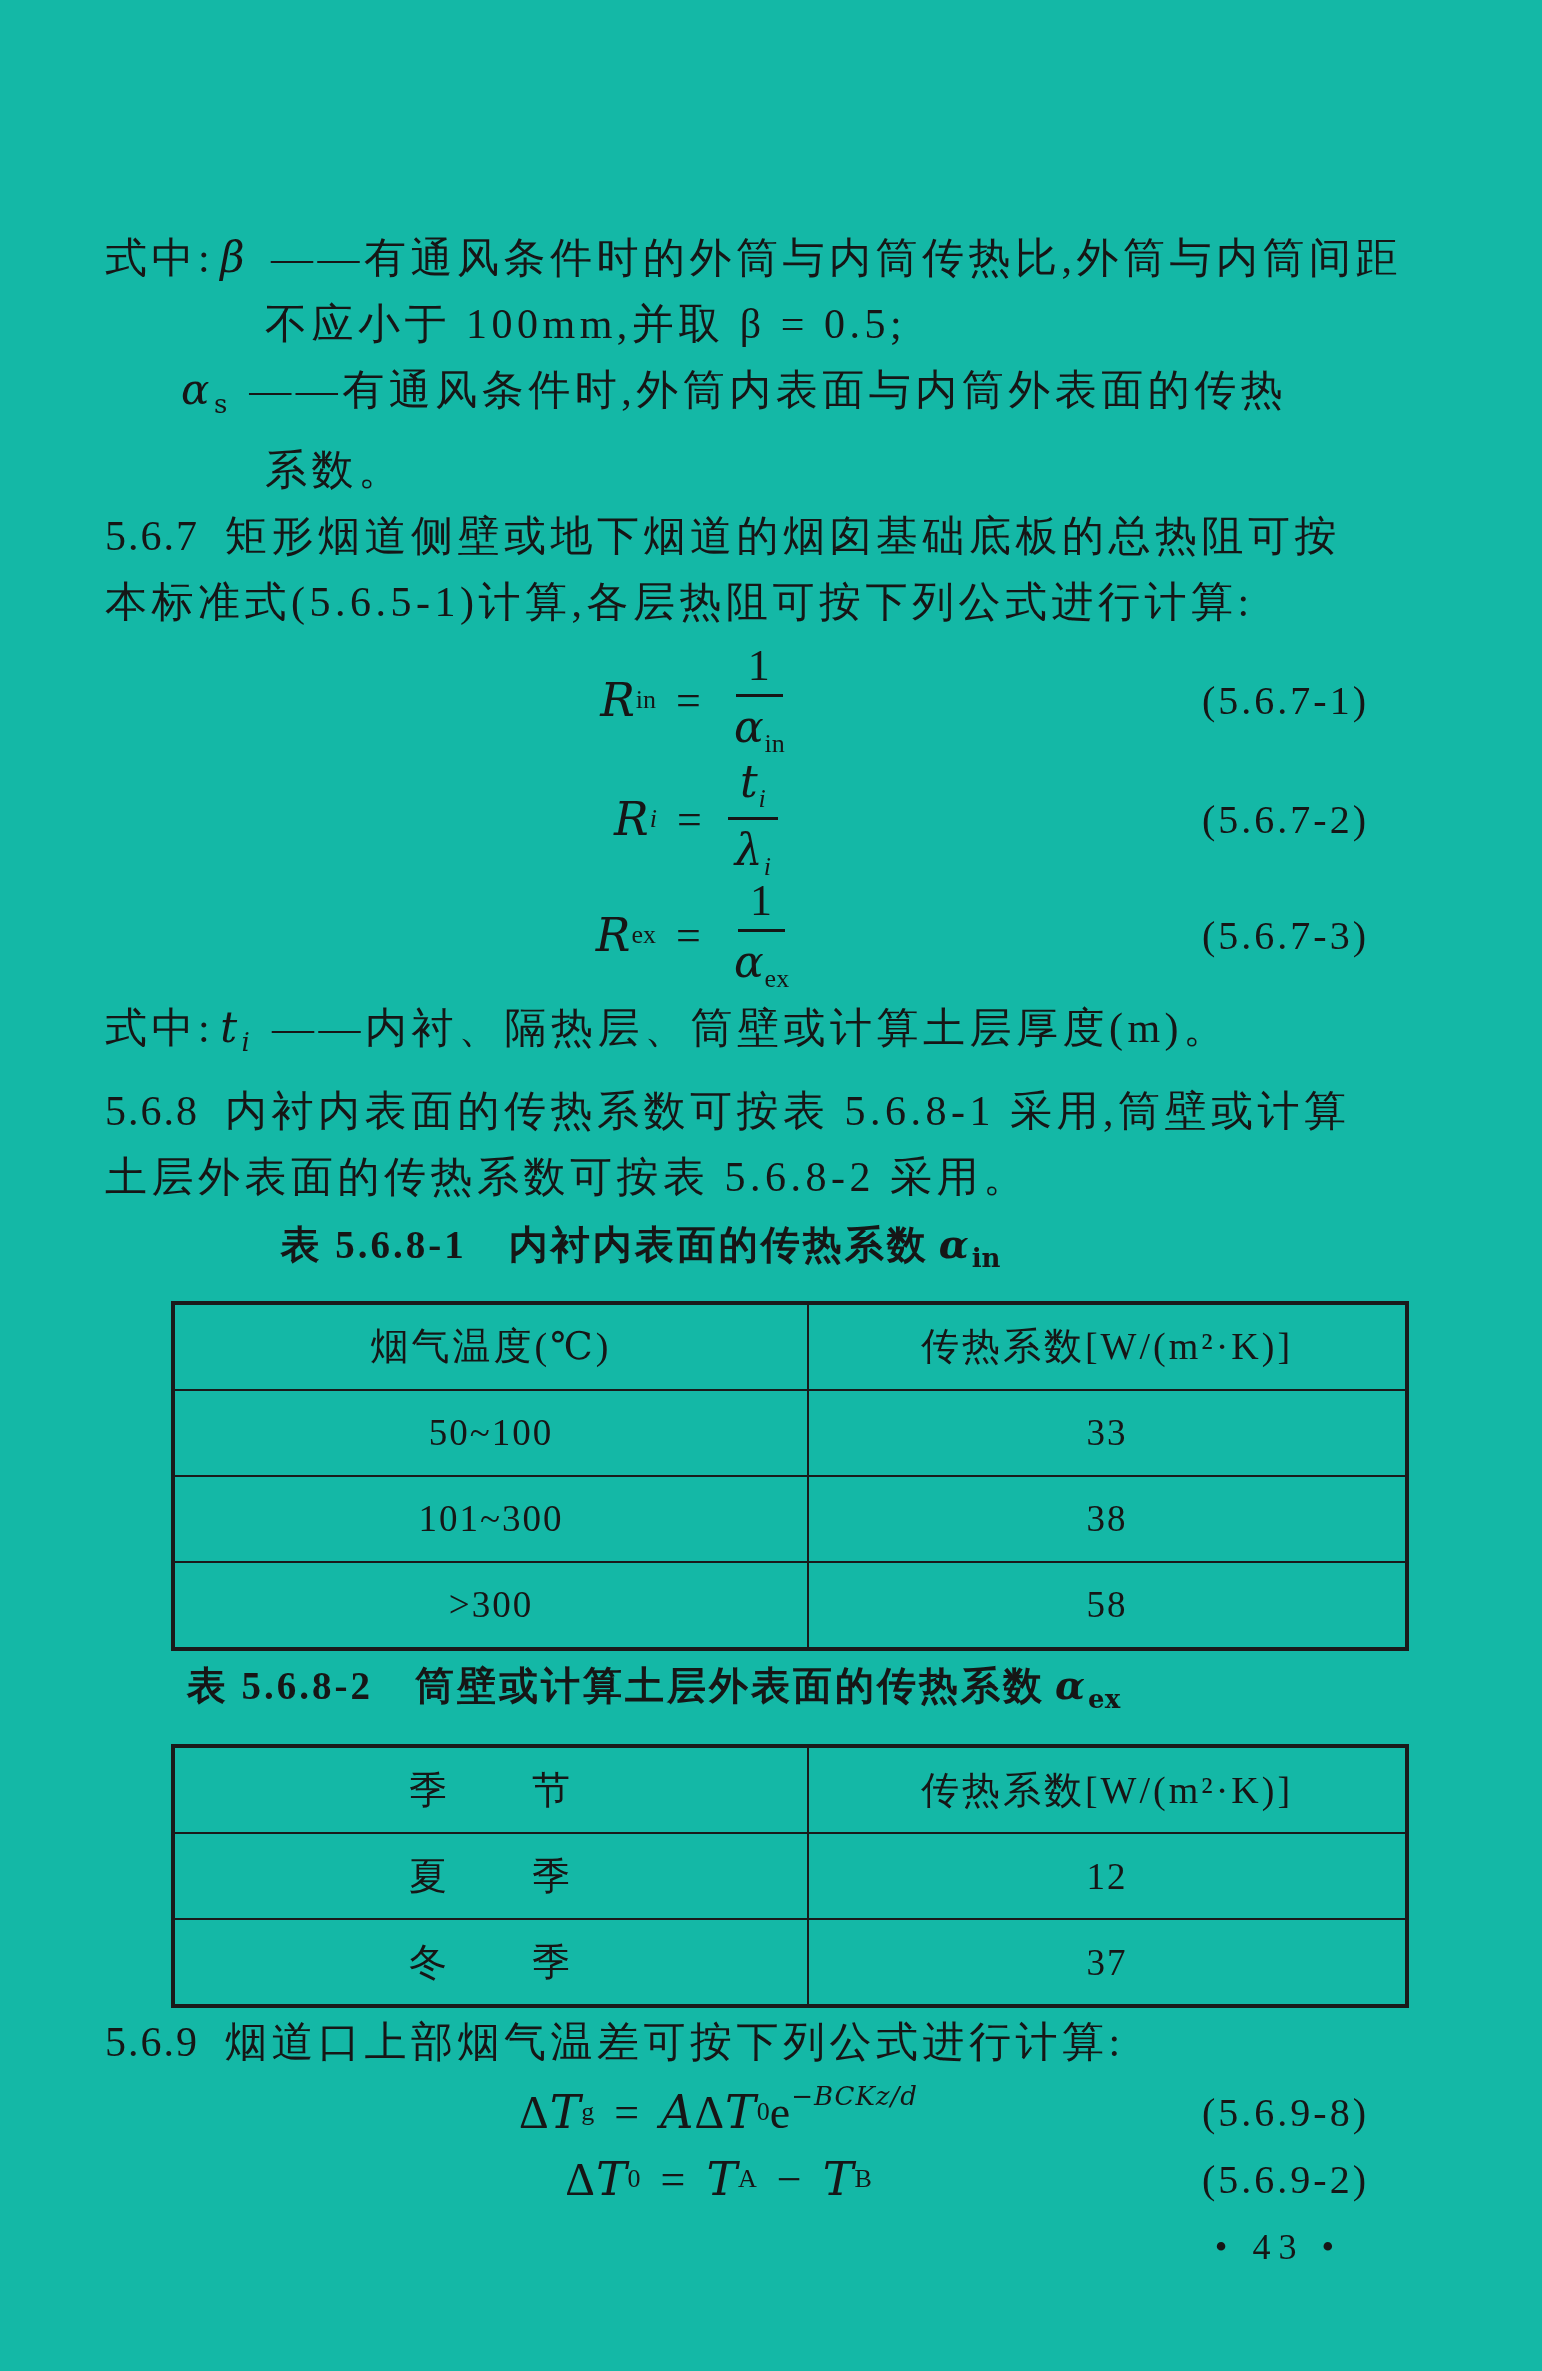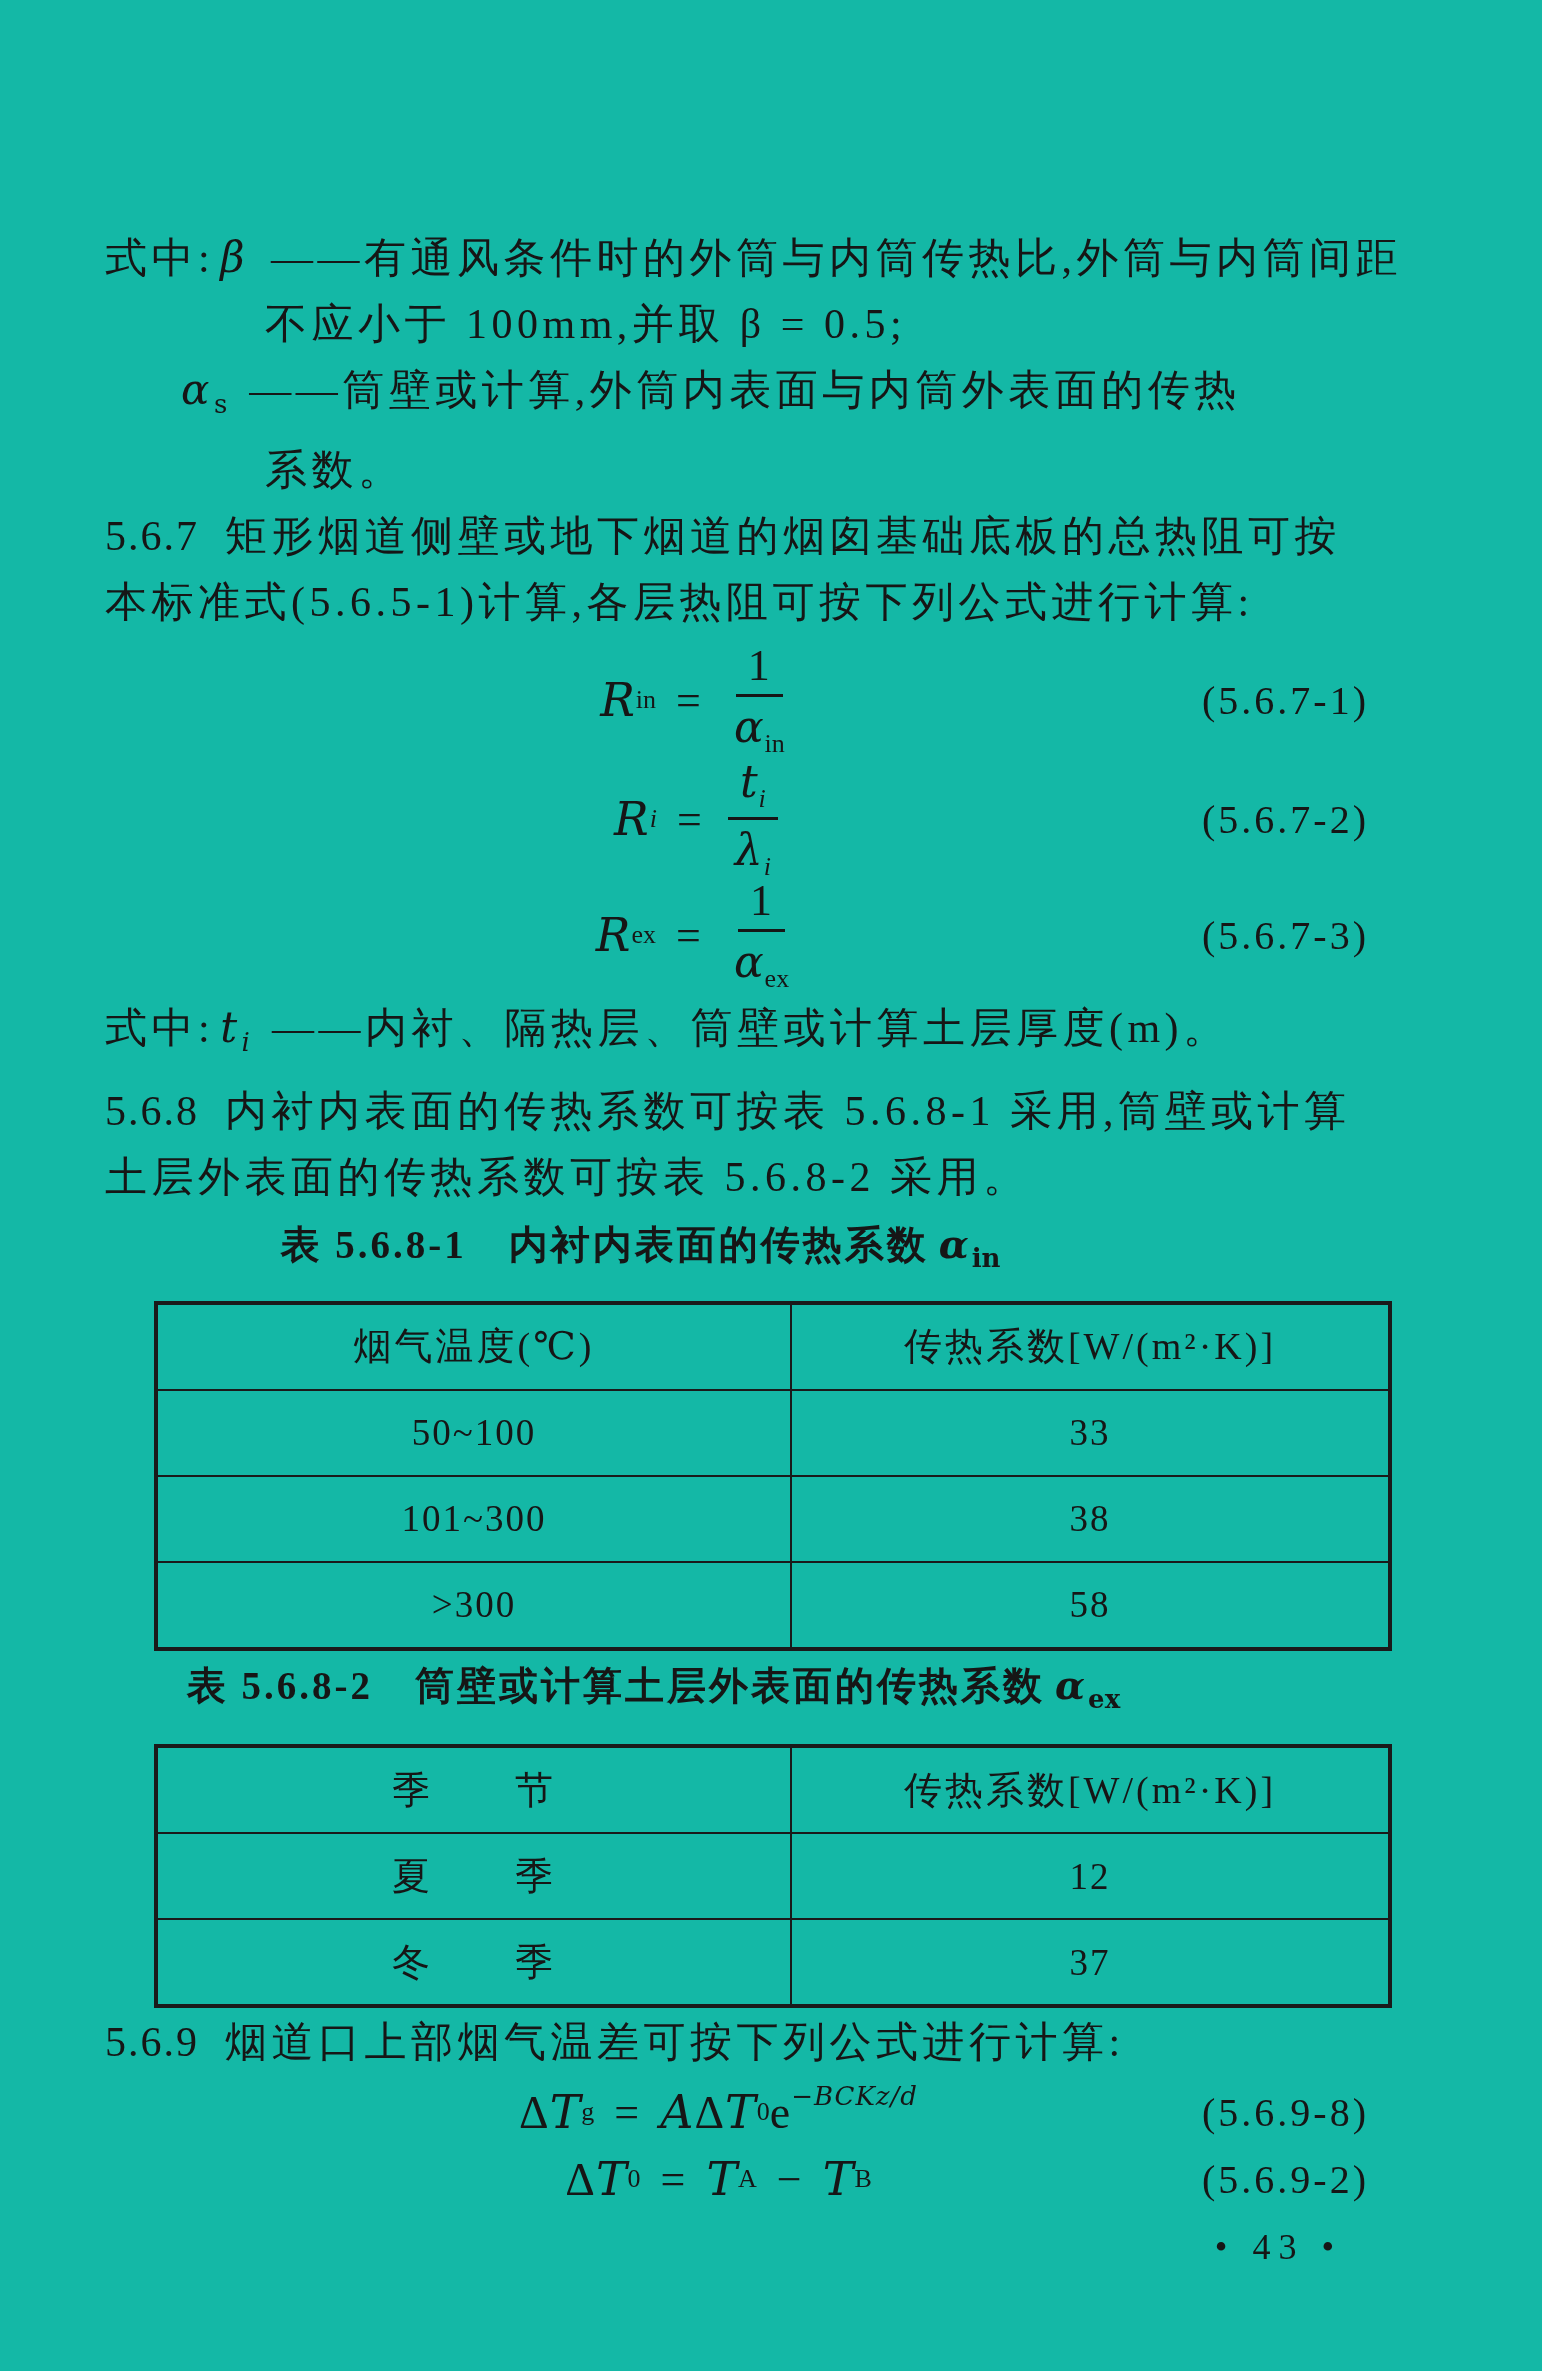--- a/index.html
+++ b/index.html
@@ -31,21 +31,21 @@
   .fnum{display:block;padding:0 12px 5px;border-bottom:3px solid #161616;line-height:1.05;font-size:44px;text-align:center;}
   .fden{display:block;padding:7px 12px 0;line-height:1.05;font-size:44px;text-align:center;}
   .eqtag{position:absolute;right:73px;top:50%;transform:translateY(-50%);font-size:40px;letter-spacing:3px;white-space:nowrap;}
   .msup{font-size:26px;position:relative;top:-16px;letter-spacing:1px;}
   
   .tcaption{font-size:39px;font-weight:bold;line-height:60px;text-align:center;letter-spacing:3px;white-space:nowrap;}
   .cap1{padding-right:266px;margin-top:4px;}
   .cap2{padding-right:240px;margin-top:4px;}
   .tcaption .sym{margin:0 0 0 10px;font-weight:bold;}
   
-  .dtable{border-collapse:collapse;width:1238px;margin-left:49px;border:4px solid #1a1a1a;table-layout:fixed;}
+  .dtable{border-collapse:collapse;width:1238px;margin-left:66px;border:4px solid #1a1a1a;table-layout:fixed;}
   .dtable td{border:2px solid #1a1a1a;text-align:center;vertical-align:middle;height:84px;font-size:38px;letter-spacing:3px;padding:0;}
   .dtable col.c1{width:635px;}
   .dtable td.num{font-size:37px;letter-spacing:2px;}
   .t1{margin-top:13px;}
   .t2{margin-top:16px;}
   .mt-line7{margin-top:0px;}
   .mt-line8{margin-top:2px;}
   .mt-f1{margin-top:5px;}
   .mt-f2{margin-top:-1px;}
   .mt-f3{margin-top:-4px;}
@@ -56,21 +56,21 @@
 </style>
 </head>
 <body>
 
 <div class="page">
   <div class="content">
 
     <div class="bline"><span>式中:</span><span class="sym">β</span><span>——有通风条件时的外筒与内筒传热比,外筒与内筒间距</span></div>
     <div class="bline ind-cont">不应小于 100mm,并取 β = 0.5;</div>
 
-    <div class="bline ind-alpha"><span class="sym"><span>α</span><sub>s</sub></span><span>——筒壁或计算,外筒内表面与内筒外表面的传热</span></div>
+    <div class="bline ind-alpha"><span class="sym"><span>α</span><sub>s</sub></span><span>——有通风条件时,外筒内表面与内筒外表面的传热</span></div>
     <div class="bline ind-cont">系数。</div>
 
     <div class="bline"><span class="secnum">5.6.7</span><span>矩形烟道侧壁或地下烟道的烟囱基础底板的总热阻可按</span></div>
     <div class="bline">本标准式(5.6.5-1)计算,各层热阻可按下列公式进行计算:</div>
 
     <div class="formula-row fr-frac mt-f1">
       <span class="fwrap shiftl">
         <span class="mi">R</span>
           <sub>in</sub>
         <span class="eqsign">=</span>

